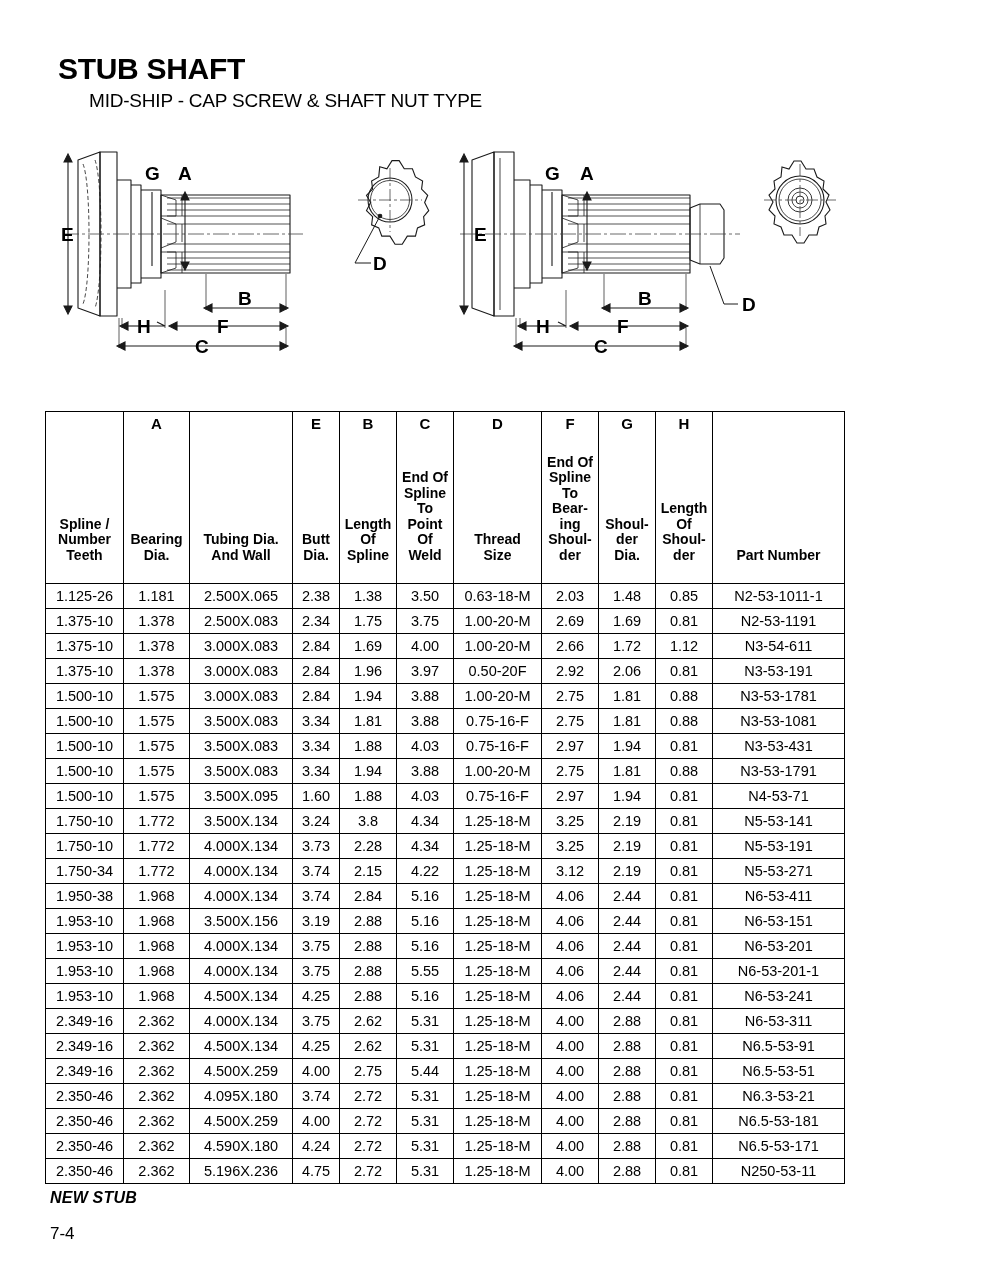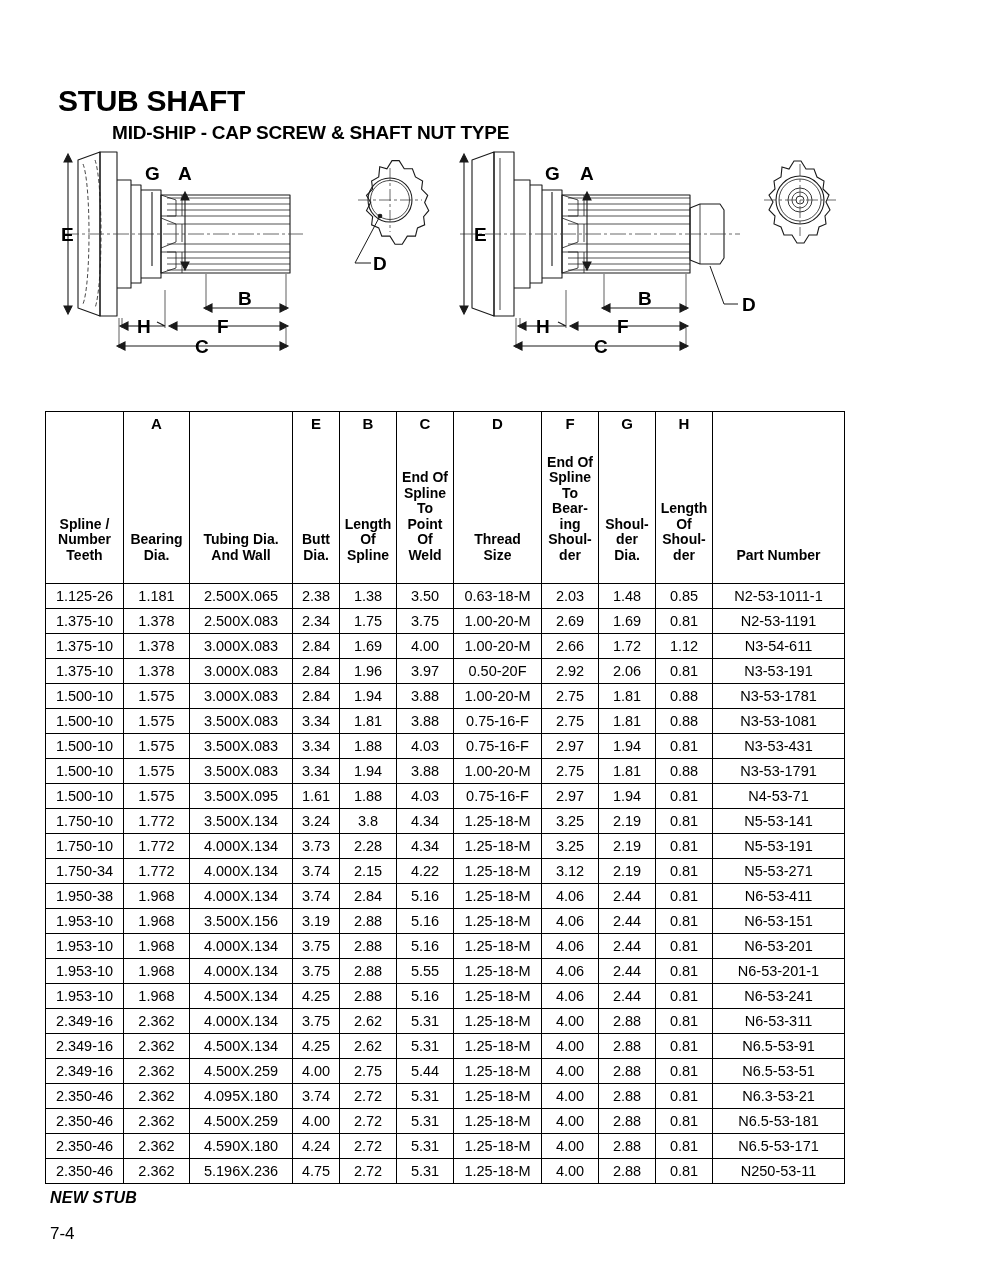--- a/index.html
+++ b/index.html
@@ -21,27 +21,26 @@
     position: absolute;
     left: 0; top: 52px;
     width: 986px;
   }
   #main-title {
     font-size: 30px;
     font-weight: bold;
     letter-spacing: -0.3px;
     margin-left: 58px;
     line-height: 34px;
-    margin-top: 32px;
   }
   #sub-title {
     font-size: 19px;
-    font-weight: bold;
+    font-weight: normal;
     letter-spacing: -0.2px;
-    margin-left: 112px;
+    margin-left: 89px;
     margin-top: 4px;
     line-height: 22px;
   }
 
   
   #drawings {
     position: absolute;
     left: 0; top: 138px;
     width: 986px;
     height: 235px;
@@ -515,21 +514,21 @@
           <td>1.00-20-M</td>
           <td>2.75</td>
           <td>1.81</td>
           <td>0.88</td>
           <td class="part-col">N3-53-1791</td>
         </tr>
         <tr>
           <td>1.500-10</td>
           <td>1.575</td>
           <td>3.500X.095</td>
-          <td>1.61</td>
+          <td>1.60</td>
           <td>1.88</td>
           <td>4.03</td>
           <td>0.75-16-F</td>
           <td>2.97</td>
           <td>1.94</td>
           <td>0.81</td>
           <td class="part-col">N4-53-71</td>
         </tr>
         <tr>
           <td>1.750-10</td>

